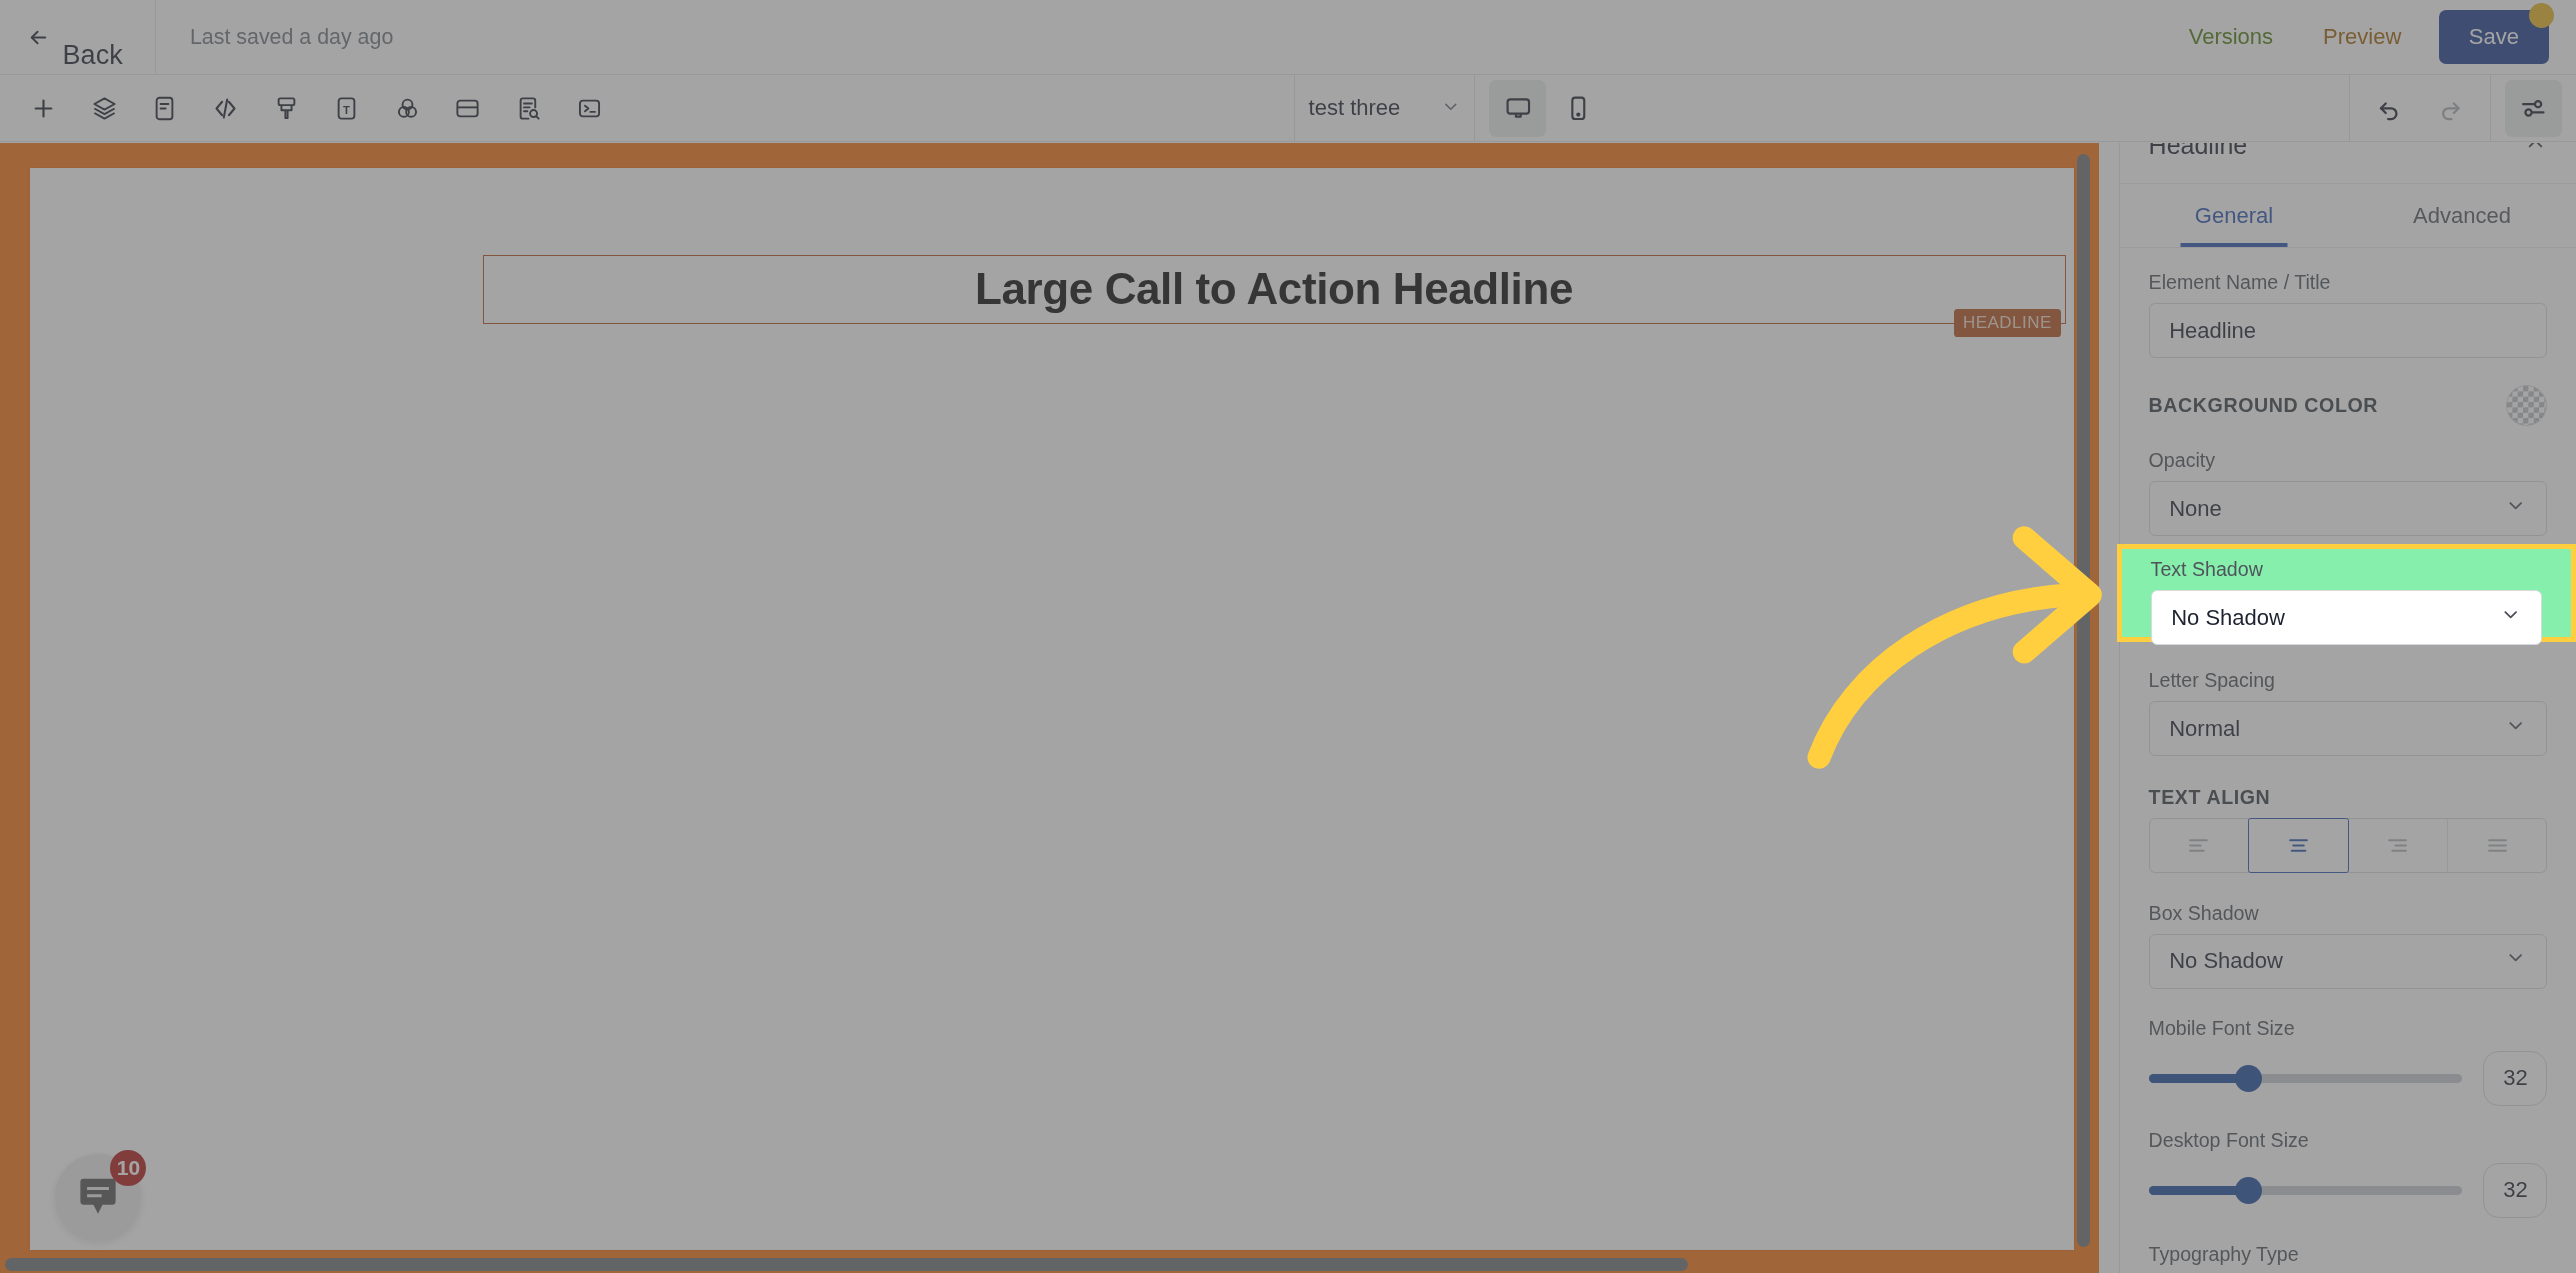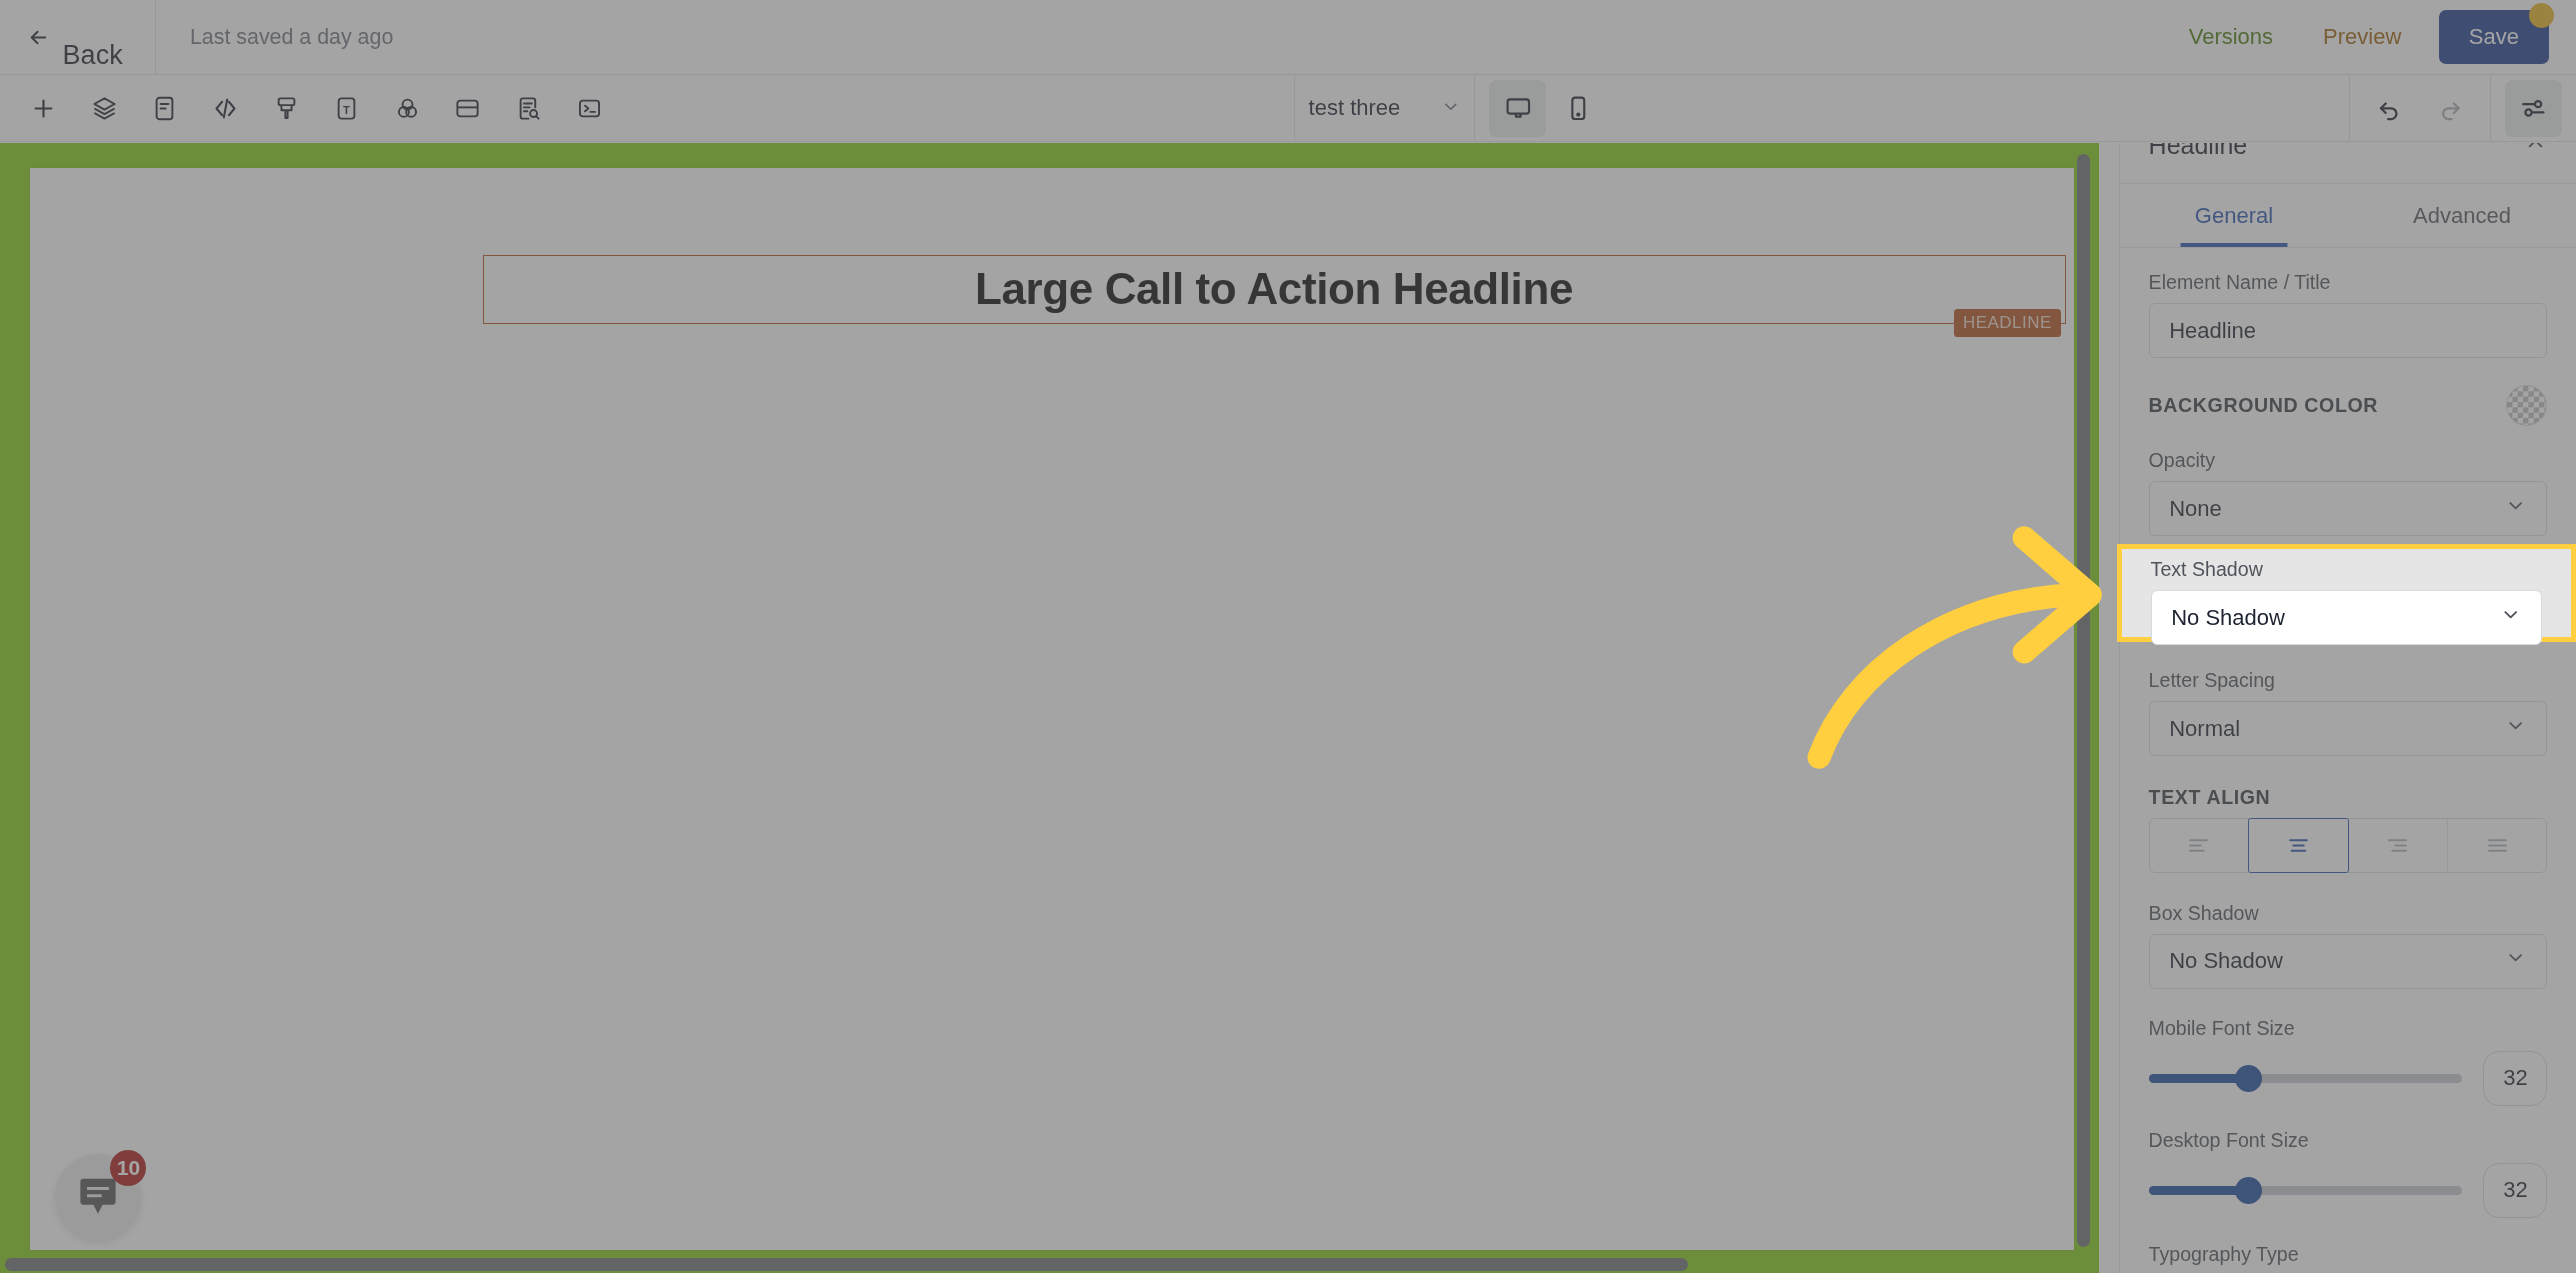--- a/index.html
+++ b/index.html
@@ -84,21 +84,21 @@
   .device-select {
     display: flex; align-items: center; justify-content: center;
     gap: 41px; width: 179px; height: 67px; cursor: pointer;
   }
   .device-select .dsname { font-size: 22px; color: #1d2330; }
 
   
   .canvas-outer {
     position: absolute; top: 143px; left: 0;
     width: 2099px; height: 1131px;
-    background: #84cc16;
+    background: #f97316;
     overflow: hidden;
     z-index: 1;
   }
   .canvas-page {
     position: absolute; top: 25px; left: 29.5px;
     width: 2044px; height: 1082px;
     background: #ffffff;
     box-shadow: 0 0 0 0.9px rgba(0,0,0,.04);
   }
   .headline-block {
@@ -278,21 +278,21 @@
     display: flex; align-items: center; justify-content: center;
     font-size: 22px; color: #1d2330; cursor: text;
   }
 
   
   .highlight-box {
     position: absolute;
     left: 2117px; top: 544px;
     width: 459px; height: 98px;
     border: 5.4px solid #ffcf3f;
-    background: #e5e5e5;
+    background: #86efac;
     z-index: 60;
     padding: 9px 28.6px 0 28.6px;
   }
   .highlight-box .field-label { margin-bottom: 9px; }
 
   
   .arrow-svg {
     position: absolute; left: 1803px; top: 518px;
     width: 339px; height: 259px;
     z-index: 61; pointer-events: none;

